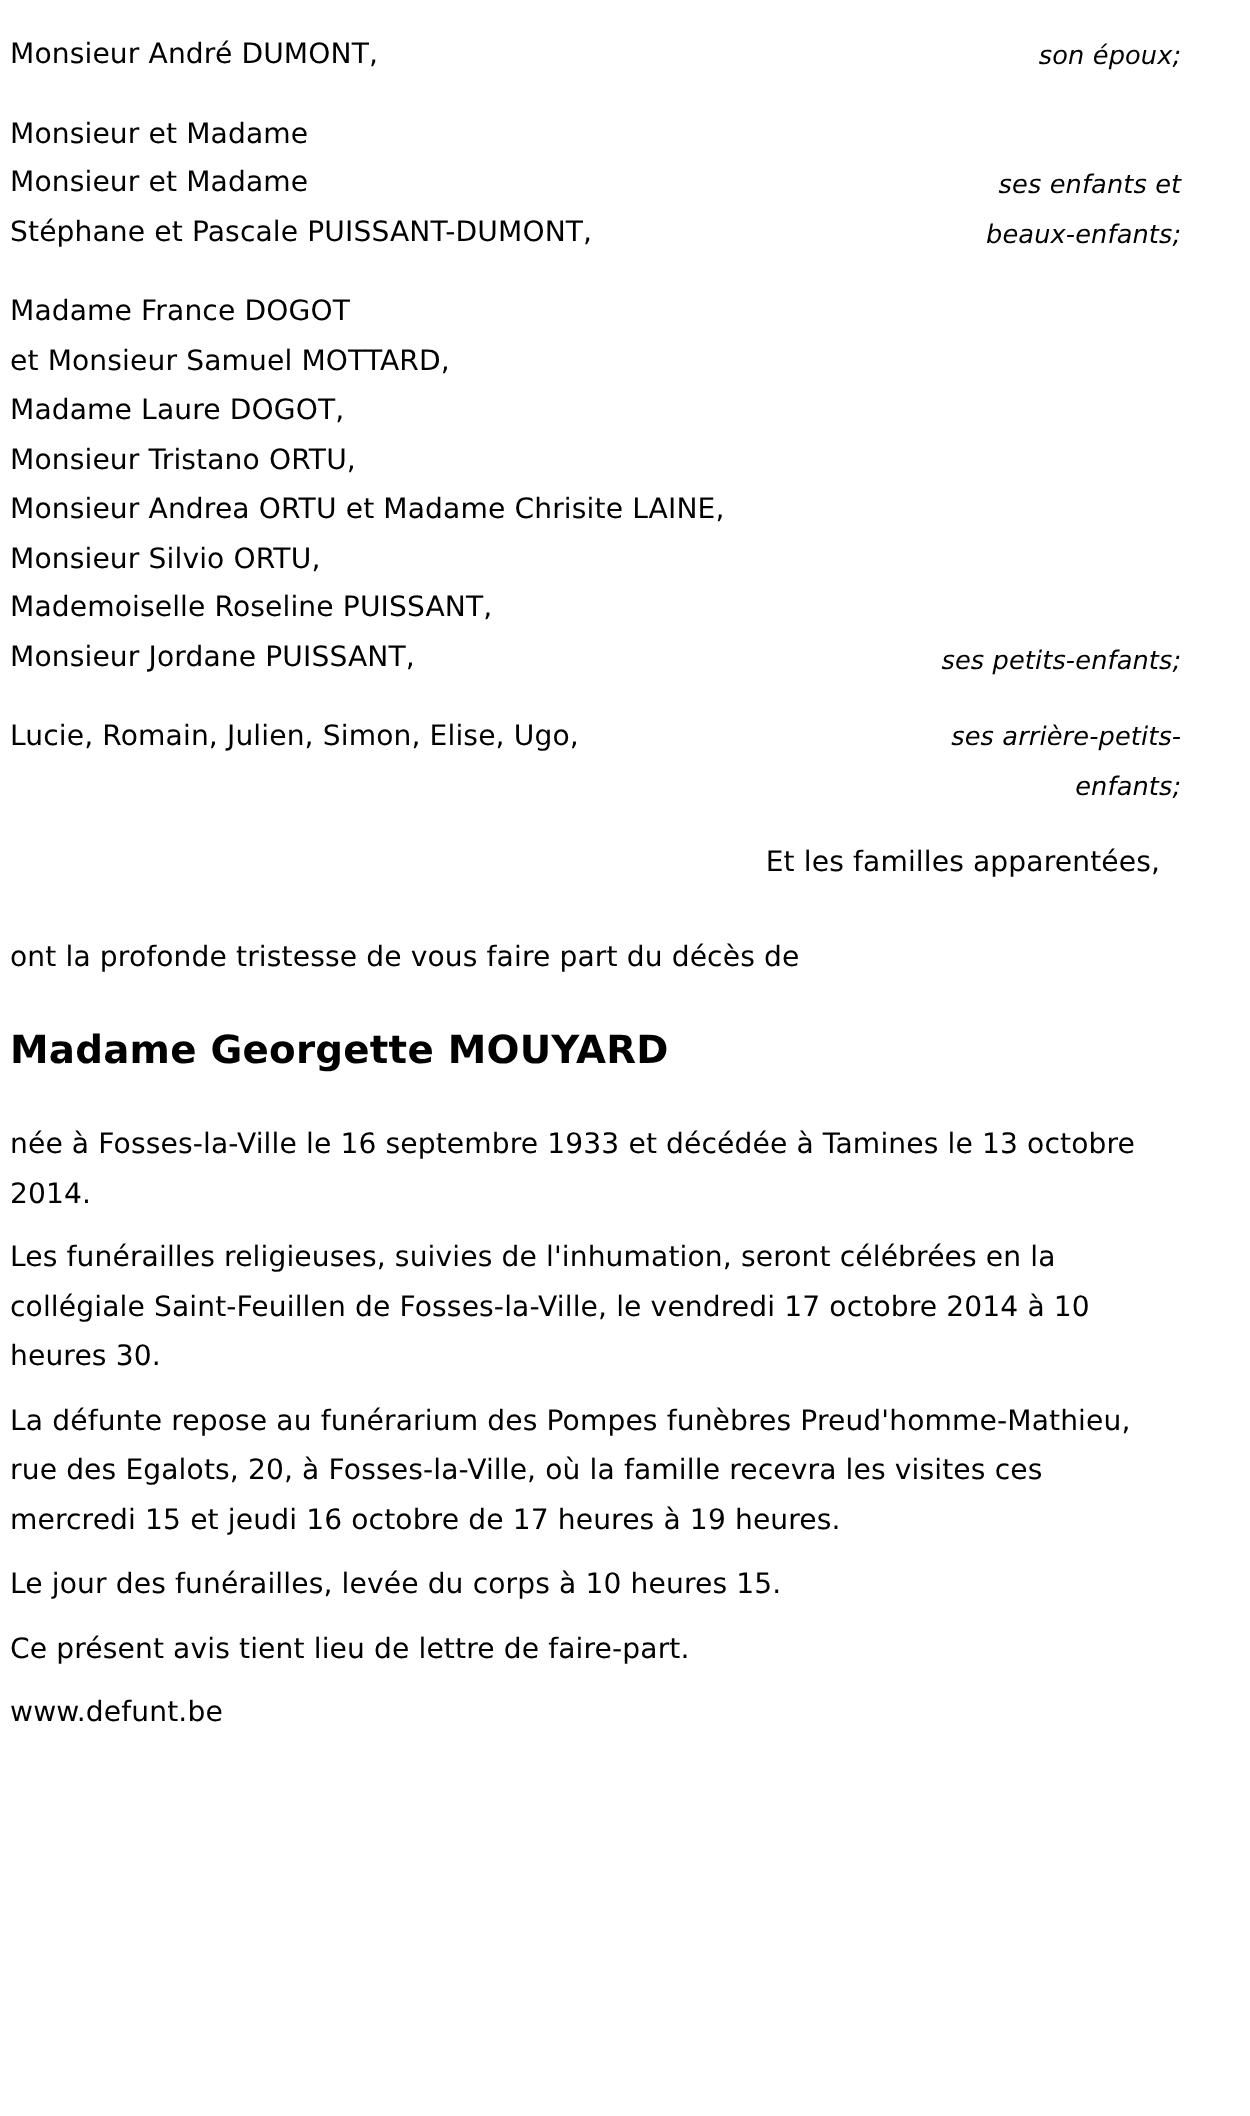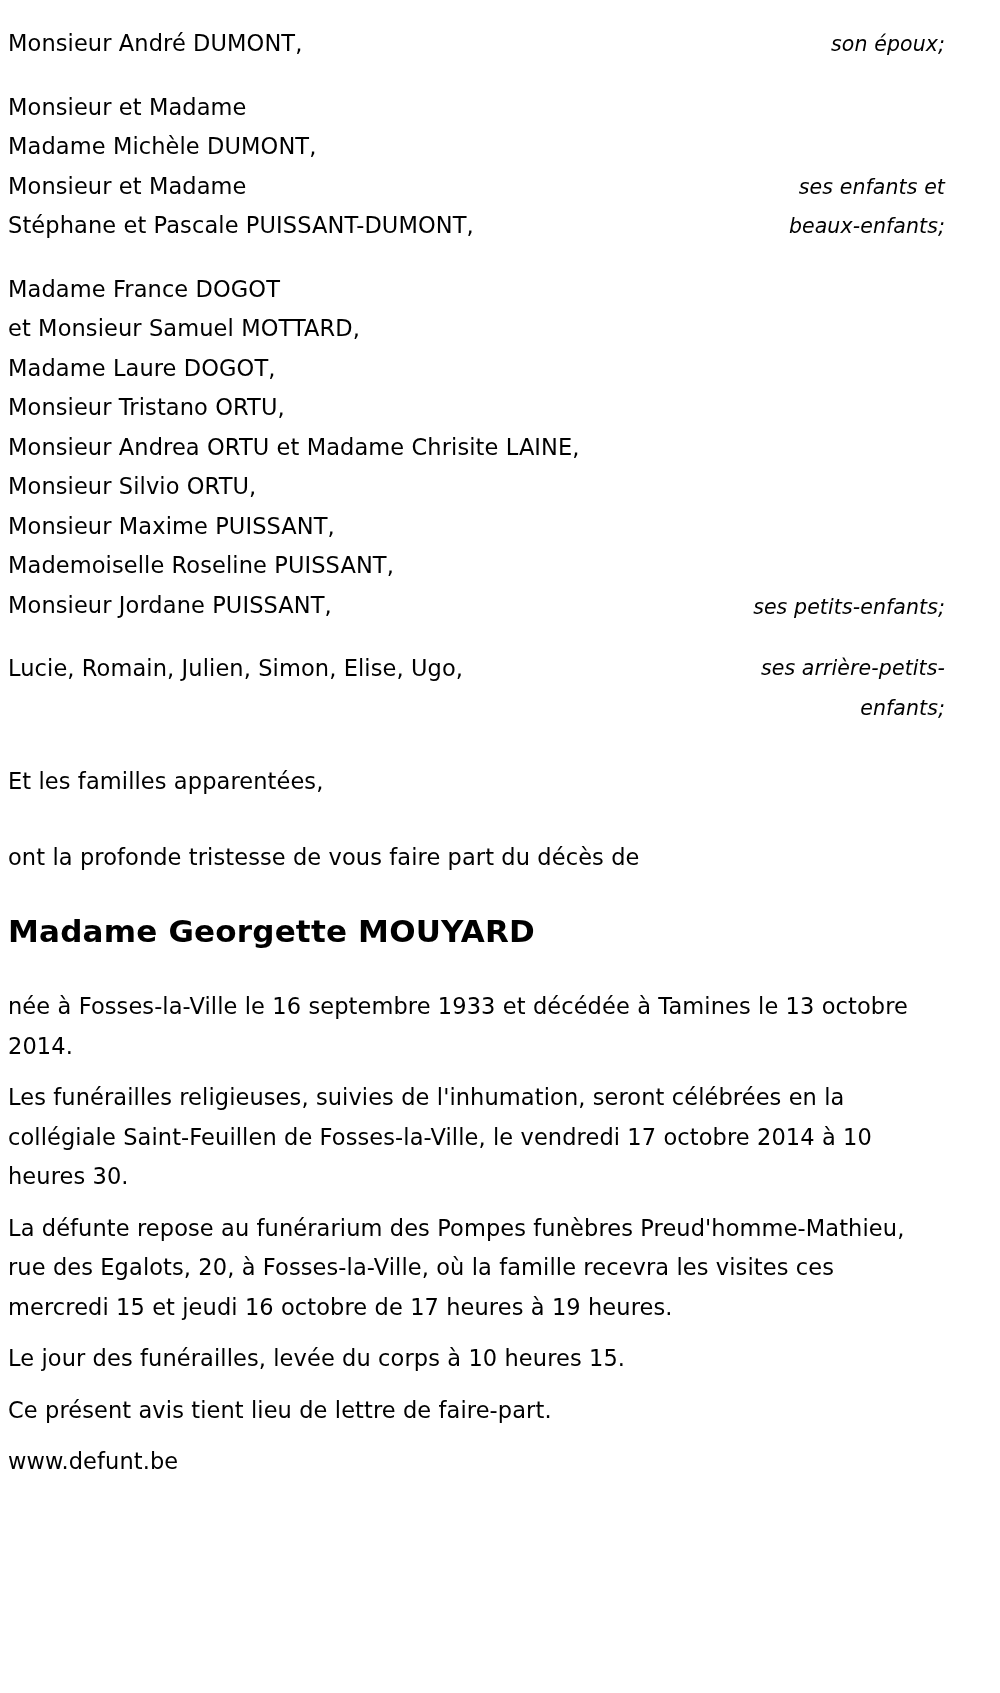--- a/index.html
+++ b/index.html
@@ -74,21 +74,21 @@
   .rel-great    { margin-bottom: -2px; }
 
   
   .para {
     font-size: 22.5px;
     line-height: 39.5px;
     letter-spacing: 0.1px;
     max-width: 920px;
   }
   .gap-lg  { margin-top: 36px; }
-  .gap-md  { margin-top: 36px; }
+  .gap-md  { margin-top: 24px; text-align: right; }
   .gap-sm  { margin-top: 12px; }
 
   .deceased-name {
     font-size: 31px;
     font-weight: bold;
     line-height: 40px;
     letter-spacing: 0.2px;
     margin-top: 34px;
   }
 
@@ -111,41 +111,39 @@
       <div class="relation rel-spouse">
         <span class="rel-line">son époux;</span>
       </div>
     </div>
   </div>
 
   <div class="group">
     <div class="row">
       <div class="names">
         <div class="name-line">Monsieur et Madame</div>
-        <div class="name-line">Madame Michèle DUMONT,</div>
         <div class="name-line">Monsieur et Madame</div>
         <div class="name-line">Stéphane et Pascale PUISSANT-DUMONT,</div>
       </div>
       <div class="relation rel-children">
         <span class="rel-line">ses enfants et</span>
         <span class="rel-line">beaux-enfants;</span>
       </div>
     </div>
   </div>
 
   <div class="group">
     <div class="row">
       <div class="names">
         <div class="name-line">Madame France DOGOT</div>
         <div class="name-line">et Monsieur Samuel MOTTARD,</div>
         <div class="name-line">Madame Laure DOGOT,</div>
         <div class="name-line">Monsieur Tristano ORTU,</div>
         <div class="name-line">Monsieur Andrea ORTU et Madame Chrisite LAINE,</div>
         <div class="name-line">Monsieur Silvio ORTU,</div>
-        <div class="name-line">Monsieur Maxime PUISSANT,</div>
         <div class="name-line">Mademoiselle Roseline PUISSANT,</div>
         <div class="name-line">Monsieur Jordane PUISSANT,</div>
       </div>
       <div class="relation rel-grand">
         <span class="rel-line">ses petits-enfants;</span>
       </div>
     </div>
   </div>
 
   <div class="group">

